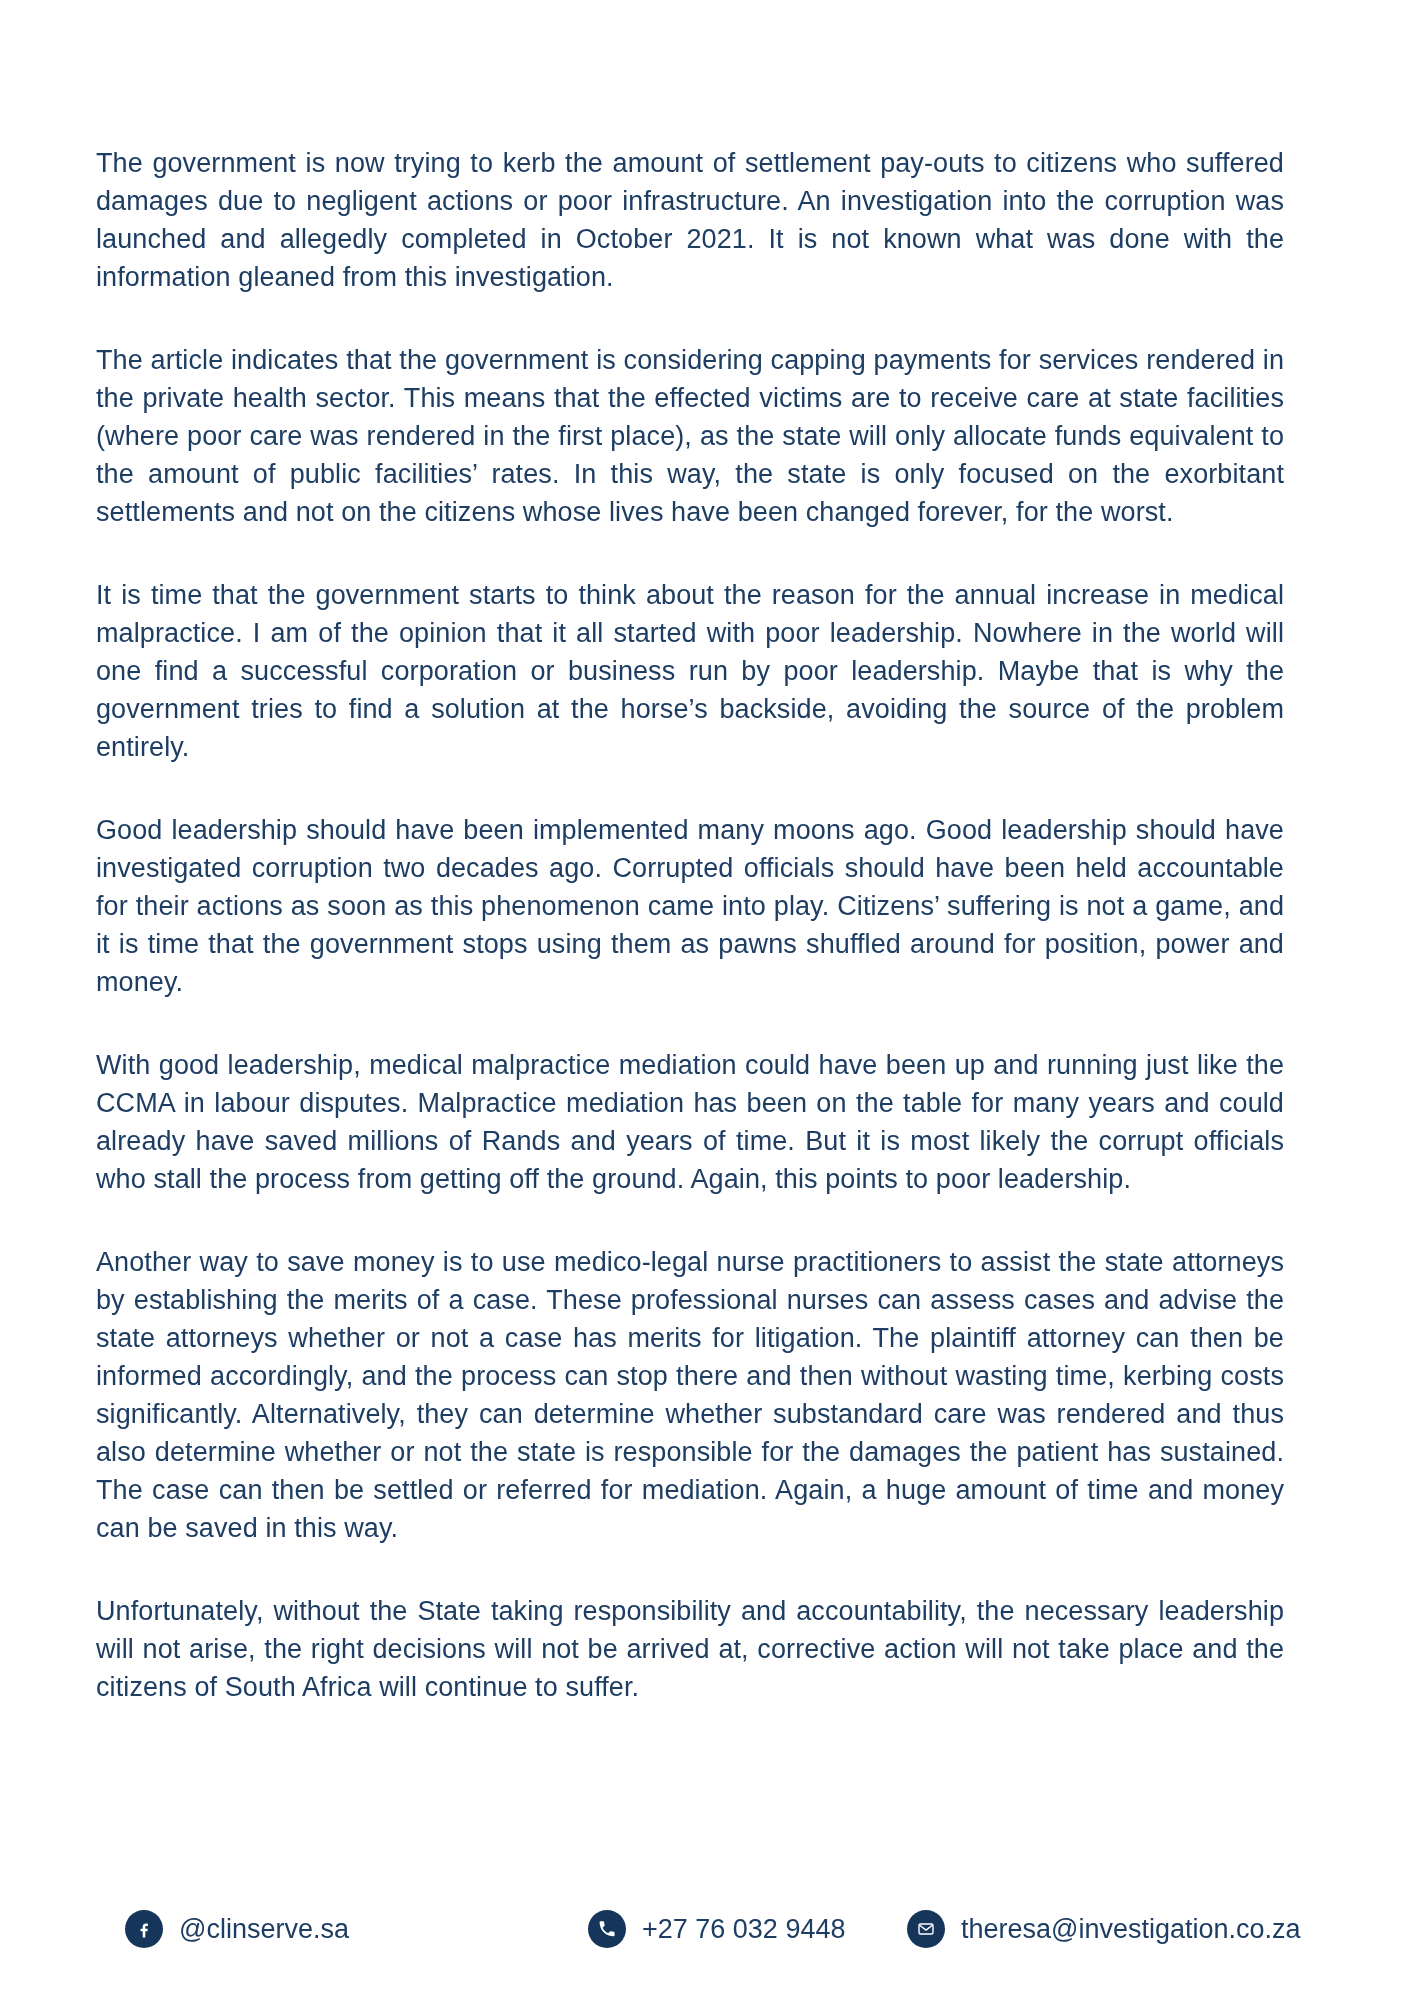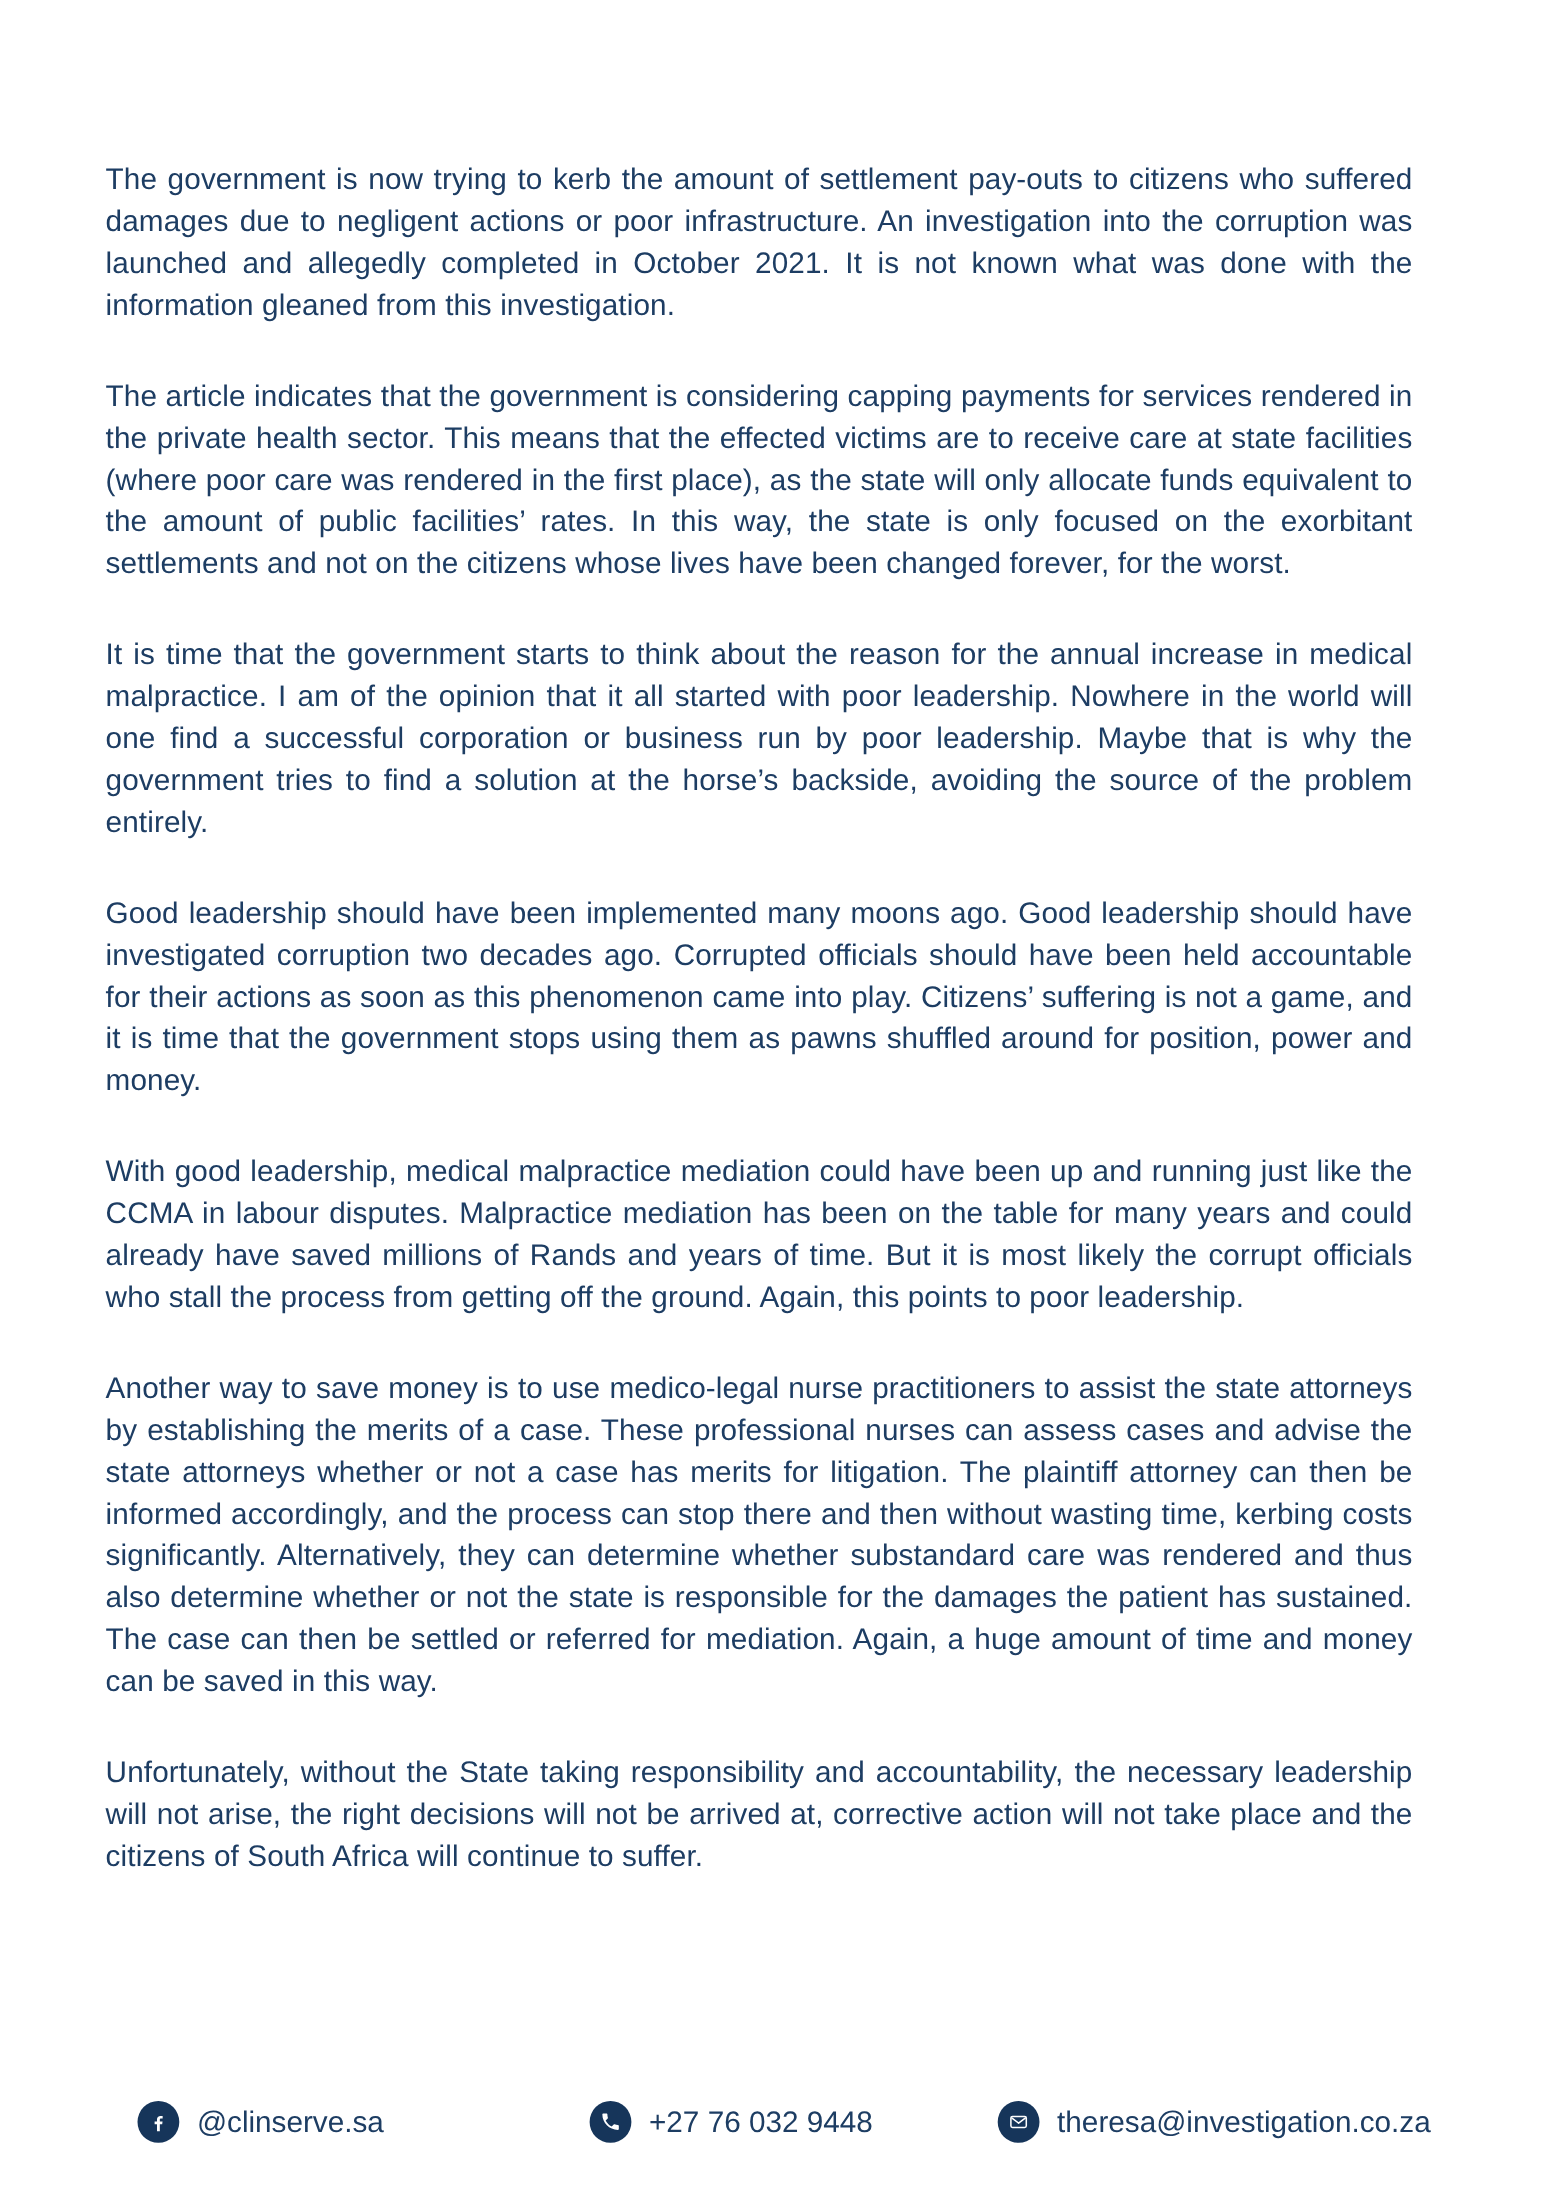--- a/index.html
+++ b/index.html
@@ -29,21 +29,21 @@
     position: absolute;
     top: 1910px;
     display: flex;
     align-items: center;
     gap: 16px;
     font-size: 27px;
     color: #1d3d63;
     white-space: nowrap;
   }
   .footer-item.fb    { left: 125px; }
-  .footer-item.phone { left: 536px; }
+  .footer-item.phone { left: 588px; }
   .footer-item.mail  { left: 907px; }
   .icon-circle {
     width: 38px;
     height: 38px;
     border-radius: 50%;
     background: #16355a;
     display: flex;
     align-items: center;
     justify-content: center;
     flex: 0 0 auto;

